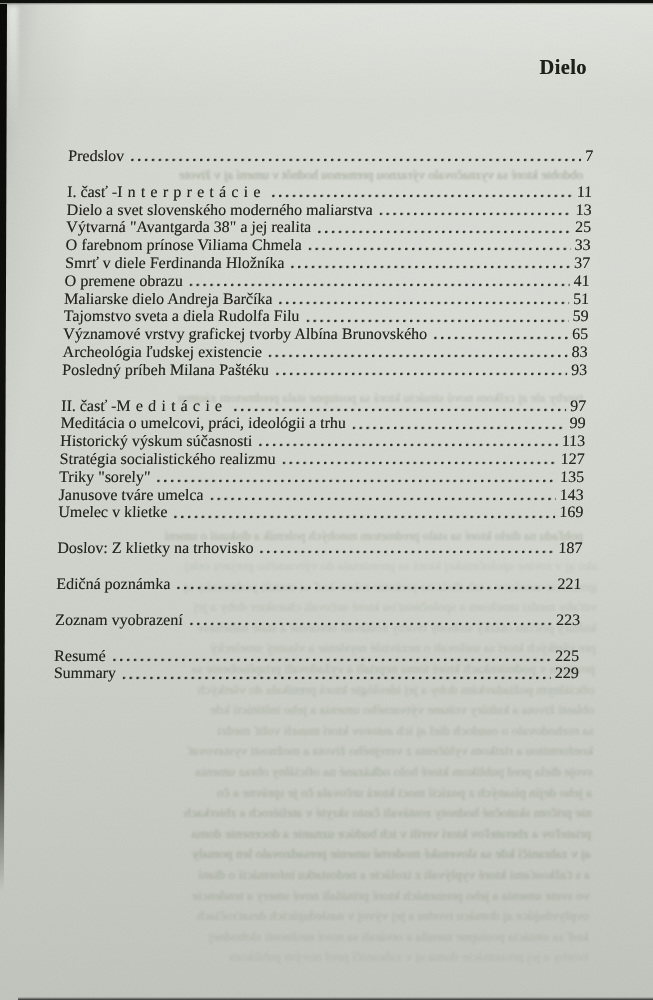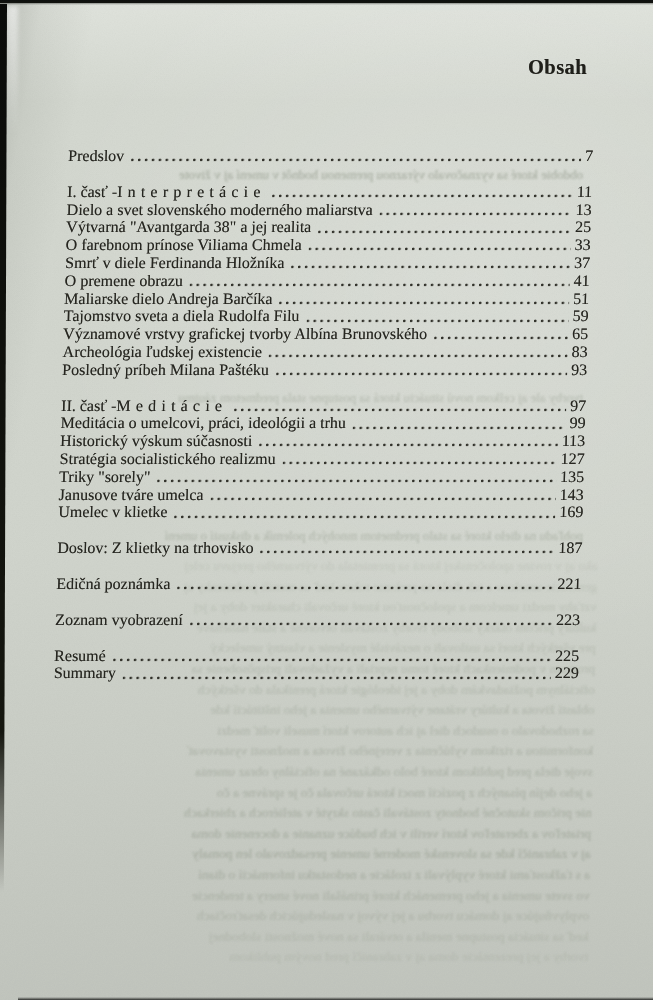--- a/index.html
+++ b/index.html
@@ -98,21 +98,21 @@
     <div class="bl" style="opacity: 0.424;">nie pričom skutočné hodnoty zostávali často skryté v ateliéroch a zbierkach</div>
     <div class="bl" style="opacity: 0.446;">priateľov a zberateľov ktorí verili v ich budúce uznanie a docenenie doma</div>
     <div class="bl" style="opacity: 0.47;">aj v zahraničí kde sa slovenské moderné umenie presadzovalo len pomaly</div>
     <div class="bl" style="opacity: 0.415;">a s ťažkosťami ktoré vyplývali z izolácie a nedostatku informácií o dianí</div>
     <div class="bl" style="opacity: 0.36;">vo svete umenia a jeho premenách ktoré prinášali nové smery a tendencie</div>
     <div class="bl" style="opacity: 0.305;">ovplyvňujúce aj domácu tvorbu a jej vývoj v nasledujúcich desaťročiach</div>
     <div class="bl" style="opacity: 0.25;">keď sa situácia postupne menila a otvárali sa nové možnosti slobodnej</div>
     <div class="bl" style="opacity: 0.195;">tvorby a jej prezentácie doma aj v zahraničí pred novým publikom</div>
   </div>
 
-<div id="heading">Obsah</div>
+<div id="heading">Dielo</div>
 
 <div id="content">
     <div class="row">
       <span>Predslov</span>
       <span class="leader"></span>
       <span class="pg">7</span>
     </div>
     <div class="row gap">
       <span>I. časť - </span>
       <span class="spaced">Interpretácie</span>

